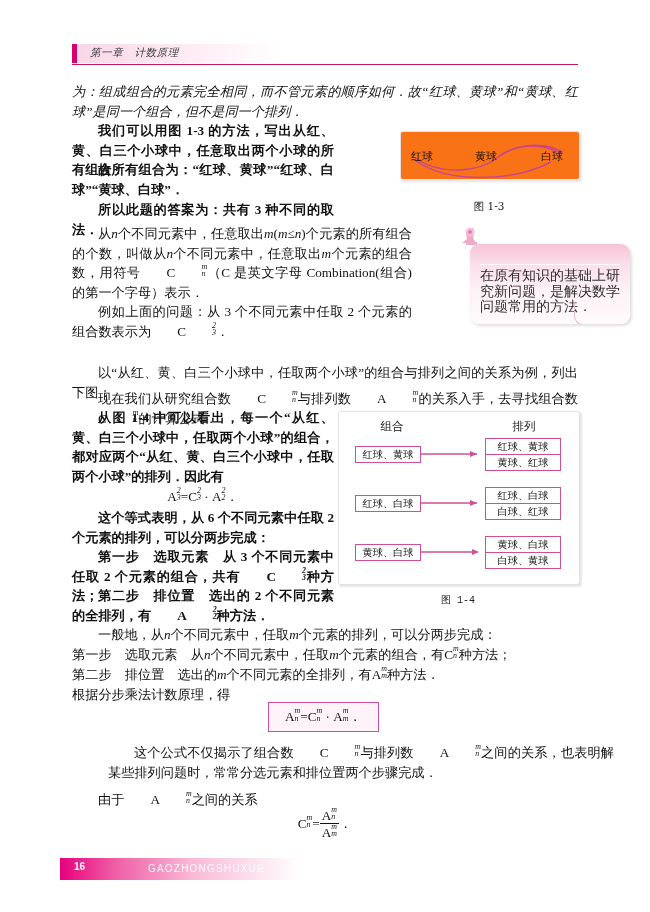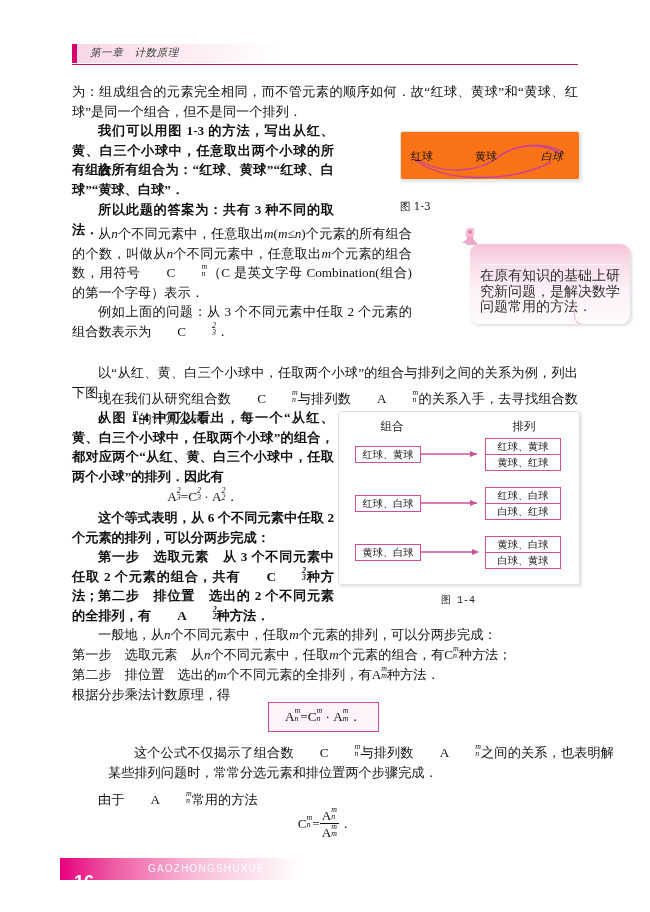--- a/index.html
+++ b/index.html
@@ -71,21 +71,21 @@
     position:absolute;left:400px;top:131px;width:178px;height:47px;
     background:#f97316;border:1px solid #e2e2e2;border-radius:3px;
     box-shadow:1.5px 1.5px 2px rgba(0,0,0,.10);
   }
   .fig13 .lbl{
     position:absolute;font-size:11px;color:#111;white-space:nowrap;
   }
   .fig13 svg{position:absolute;left:0;top:0;}
   .fig13cap{
     position:absolute;left:400px;top:200px;width:178px;
-    text-align:left;font-size:10.5px;color:#222;
+    text-align:center;font-size:10.5px;color:#222;
     font-family:"DejaVu Serif",serif;
   }
 
   
   .note{
     position:absolute;left:470px;top:244px;width:160px;height:84px;
   }
   .note-box{
     position:absolute;left:0;top:0;width:160px;height:80px;
     border-radius:9px;
@@ -150,23 +150,22 @@
   
   .footer{
     position:absolute;left:60px;top:858px;width:240px;height:22px;
   }
   .footer-bar{
     position:absolute;left:0;top:0;width:240px;height:22px;
     background:linear-gradient(90deg,#e6007e 0%,#ef5ba4 22%,#f9b9d6 55%,#ffffff 100%);
   }
   .footer-num{
     position:absolute;left:14px;top:3px;
-    font-size:18px;font-weight:bold;color:#ffffff;
+    font-size:10px;font-weight:bold;color:#ffffff;
     font-family:"Liberation Sans",sans-serif;
-    margin-top:11px;
   }
   .footer-pinyin{
     position:absolute;left:88px;top:5px;
     font-size:10px;letter-spacing:1.2px;color:#ffffff;
     font-family:"Liberation Sans",sans-serif;
     opacity:.92;
   }
 </style>
 </head>
 <body>
@@ -181,21 +180,21 @@
   </div>
 
   <div class="fig13">
     <svg width="178" height="47" viewBox="0 0 178 47">
       <path d="M14,26 C40,44 78,40 96,26 C112,13 140,8 162,20" fill="none" stroke="#c9468f" stroke-width="1.5"></path>
       <path d="M14,28 C46,52 112,50 150,30" fill="none" stroke="#c9468f" stroke-width="1.5"></path>
       <path d="M98,24 C116,12 142,10 160,22" fill="none" stroke="#c9468f" stroke-width="1.5"></path>
     </svg>
     <div class="lbl" style="left:10px;top:17px;">红球</div>
     <div class="lbl" style="left:74px;top:17px;">黄球</div>
-    <div class="lbl" style="left:140px;top:17px;font-style:italic;">白球</div>
+    <div class="lbl" style="left:140px;top:17px;">白球</div>
   </div>
   <div class="fig13cap">图 1-3</div>
 
   <div class="note">
     <svg class="pin" viewBox="0 0 34 34">
       <path d="M17 4 C13 4 11 7 12 10 L13 15 L8 19 L22 19 L19 14 L20 9 C21 6 20 4 17 4 Z" fill="#f0a8c6"></path>
       <circle cx="16" cy="8" r="4.2" fill="#f6c2d9"></circle>
       <circle cx="16" cy="8" r="2.0" fill="#e37bae"></circle>
       <path d="M12 18 L23 18 L23 21 L12 21 Z" fill="#e9aecb"></path>
     </svg>
@@ -234,21 +233,21 @@
     </div>
 
     <div class="f14box" style="left:16px;top:132px;width:64px;">黄球、白球</div>
     <div class="f14pair" style="left:146px;top:124px;width:74px;">
       <div>黄球、白球</div>
       <div>白球、黄球</div>
     </div>
   </div>
   <div class="fig14cap">图 1-4</div>
 
-  <div class="txt wide" style="top:82px;">为：组成组合的元素完全相同，而不管元素的顺序如何．故“红球、黄球”和“黄球、红球”是同一个组合，但不是同一个排列．</div>
+  <div class="txt wide" style="top:82px;font-style:italic;">为：组成组合的元素完全相同，而不管元素的顺序如何．故“红球、黄球”和“黄球、红球”是同一个组合，但不是同一个排列．</div>
 
   <div class="txt narrow indent" style="top:121px;">我们可以用图 1-3 的方法，写出从红、黄、白三个小球中，任意取出两个小球的所有组合：</div>
 
   <div class="txt narrow indent" style="top:160px;">故所有组合为：“红球、黄球”“红球、白球”“黄球、白球”．</div>
 
   <div class="txt narrow indent" style="top:200px;">所以此题的答案为：共有 3 种不同的取法．</div>
 
   <div class="txt indent" style="top:224px;left:72px;width:340px;">
     <span>从</span><span class="mi">n</span><span>个不同元素中，任意取出</span><span class="mi">m</span>(<span class="mi">m</span>≤<span class="mi">n</span>)<span>个元素的所有组合的个数，叫做从</span><span class="mi">n</span><span>个不同元素中，任意取出</span><span class="mi">m</span><span>个元素的组合数，用符号</span><span class="combo"><span class="mr">C</span><span class="stack"><span>m</span><span>n</span></span></span><span>（C 是英文字母 Combination(组合) 的第一个字母）表示．</span>
   </div>
@@ -295,21 +294,21 @@
 
   <div class="boxedf">
     <span class="combo"><span class="mr">A</span><span class="stack"><span>m</span><span>n</span></span></span><span>=</span><span class="combo"><span class="mr">C</span><span class="stack"><span>m</span><span>n</span></span></span>&nbsp;<span>·</span>&nbsp;<span class="combo"><span class="mr">A</span><span class="stack"><span>m</span><span>m</span></span></span><span>．</span>
   </div>
 
   <div class="txt wide indent" style="top:743px;margin-left:36px;">
     <span>这个公式不仅揭示了组合数</span><span class="combo"><span class="mr">C</span><span class="stack"><span>m</span><span>n</span></span></span><span>与排列数</span><span class="combo"><span class="mr">A</span><span class="stack"><span>m</span><span>n</span></span></span><span>之间的关系，也表明解某些排列问题时，常常分选元素和排位置两个步骤完成．</span>
   </div>
 
   <div class="txt wide indent" style="top:790px;">
-    <span>由于</span><span class="combo"><span class="mr">A</span><span class="stack"><span>m</span><span>n</span></span></span><span>常用的方法</span>
+    <span>由于</span><span class="combo"><span class="mr">A</span><span class="stack"><span>m</span><span>n</span></span></span><span>之间的关系</span>
   </div>
 
   <div class="txt ctr" style="top:808px;left:72px;width:506px;">
     <span class="combo"><span class="mr">C</span><span class="stack"><span>m</span><span>n</span></span></span><span>=</span><span class="frac"><span class="num"><span class="combo"><span class="mr">A</span><span class="stack"><span>m</span><span>n</span></span></span></span><span class="den"><span class="combo"><span class="mr">A</span><span class="stack"><span>m</span><span>m</span></span></span></span></span><span>．</span>
   </div>
 
   <div class="footer">
     <div class="footer-bar"></div>
     <div class="footer-num">16</div>
     <div class="footer-pinyin">GAOZHONGSHUXUE</div>

